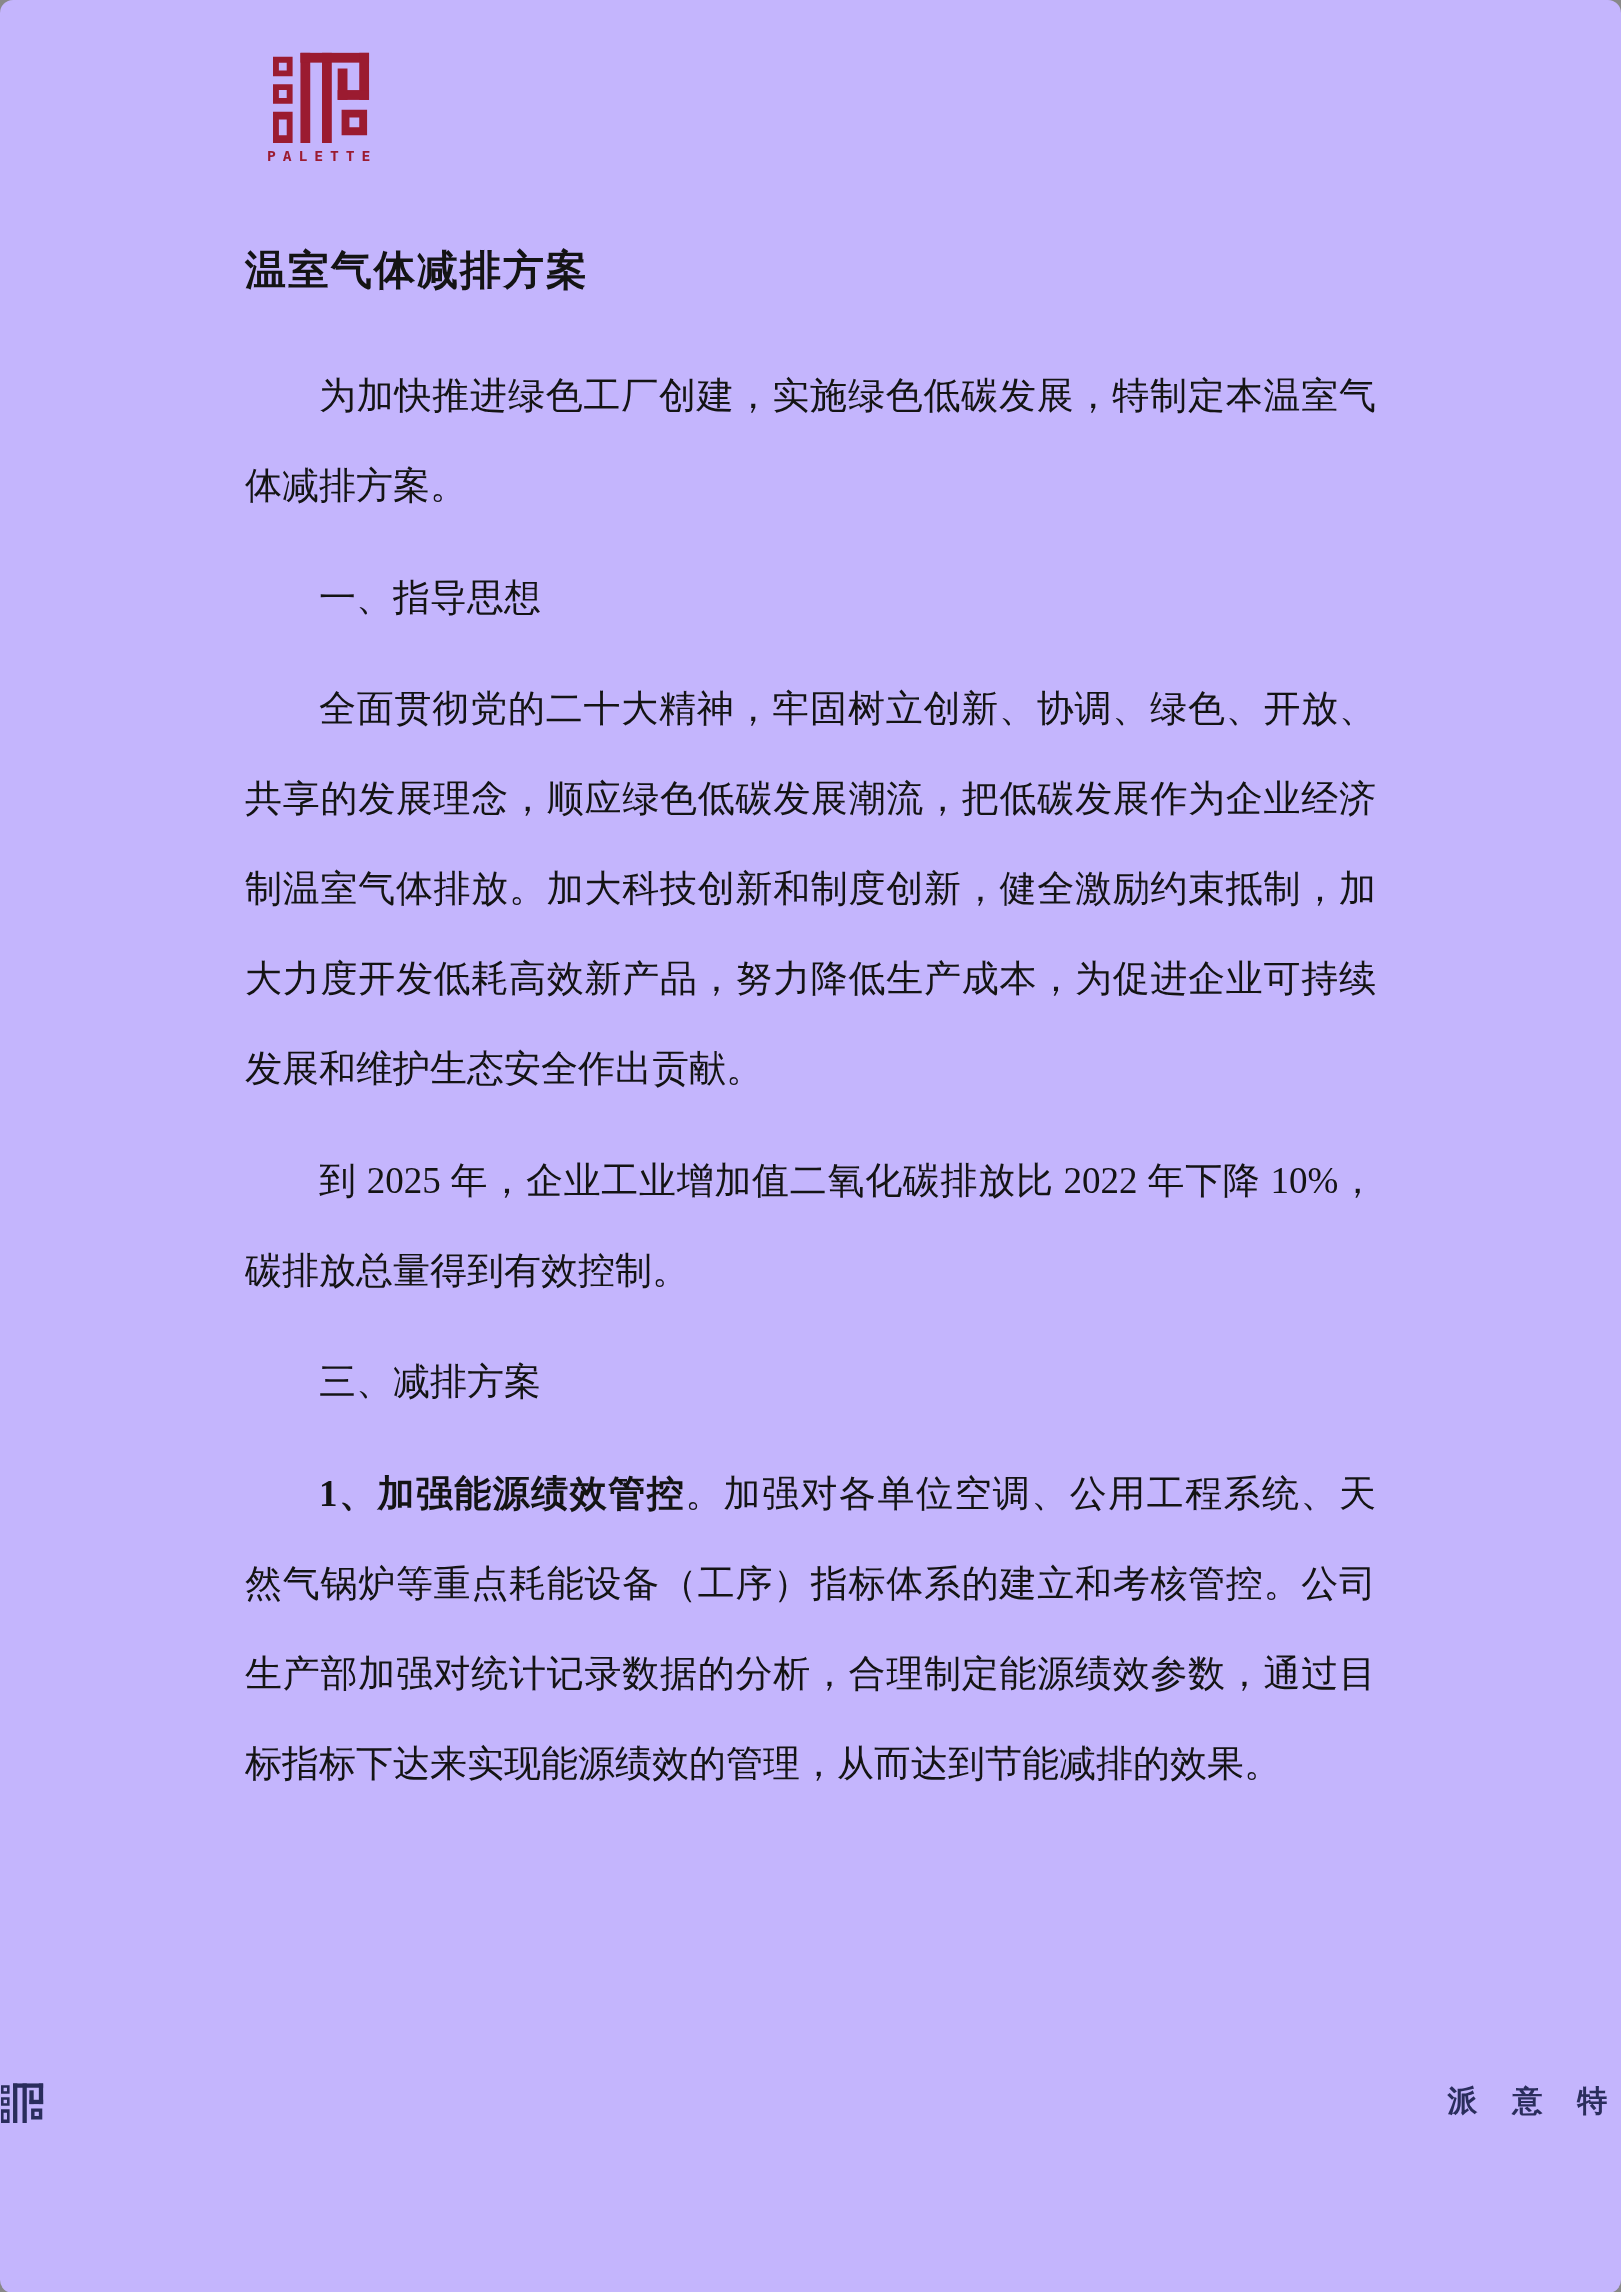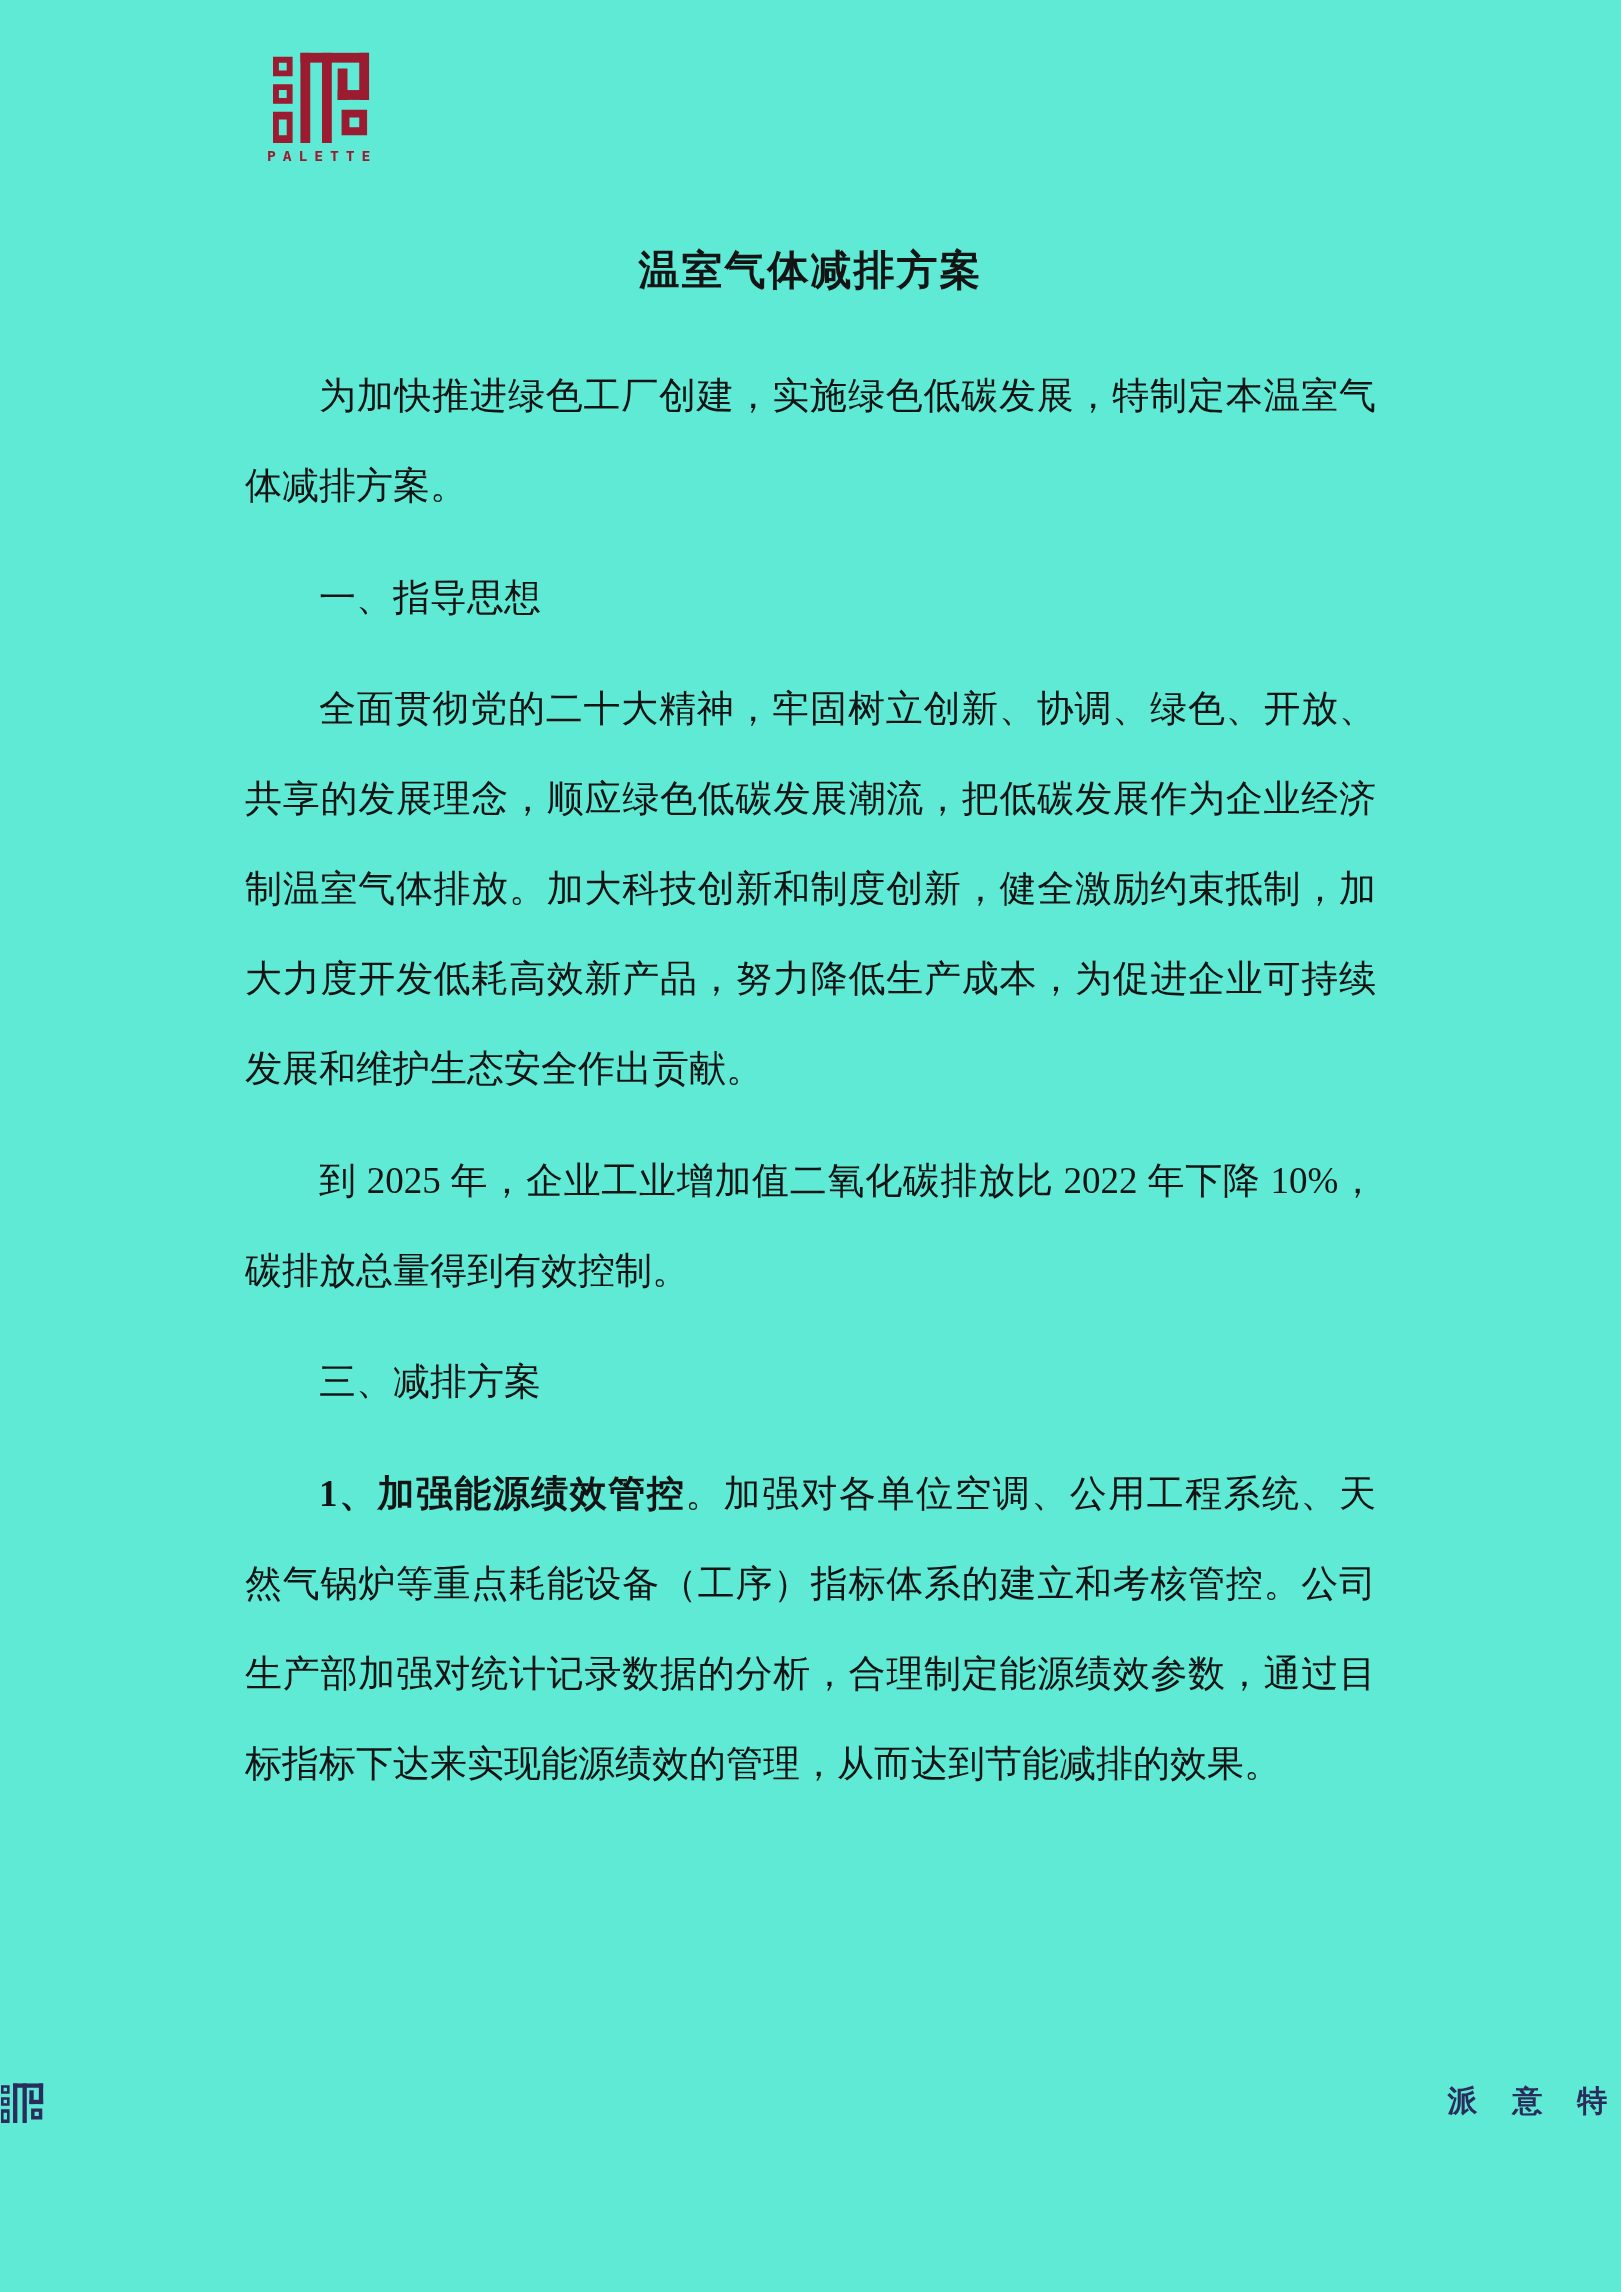--- a/index.html
+++ b/index.html
@@ -2,24 +2,25 @@
 <html><head>
 <meta charset="utf-8">
 <style>
   * { margin: 0; padding: 0; box-sizing: border-box; }
   html, body { background: #888; }
   body { width: 1621px; }
   .page {
     position: relative;
     width: 1621px;
     height: 2293px;
-    background: #5eead4;
+    background: #c4b5fd;
     font-family: "Liberation Serif", serif;
     color: #141414;
     overflow: hidden;
+    border-radius: 13px;
   }
 
   
   .header-logo {
     position: absolute;
     left: 267px;
     top: 45px;
     width: 110px;
     text-align: center;
     color: #9b1b30;
@@ -37,21 +38,21 @@
 
   
   .content {
     position: absolute;
     left: 245px;
     top: 0;
     width: 1131px;
   }
   .doc-title {
     margin-top: 247px;
-    text-align: center;
+    text-align: left;
     font-size: 41px;
     line-height: 47px;
     font-weight: bold;
     letter-spacing: 2px;
   }
   .para { margin-top: 57px; }
   .para.after-heading { margin-top: 21.6px; }
   .line {
     font-size: 37px;
     line-height: 90px;

